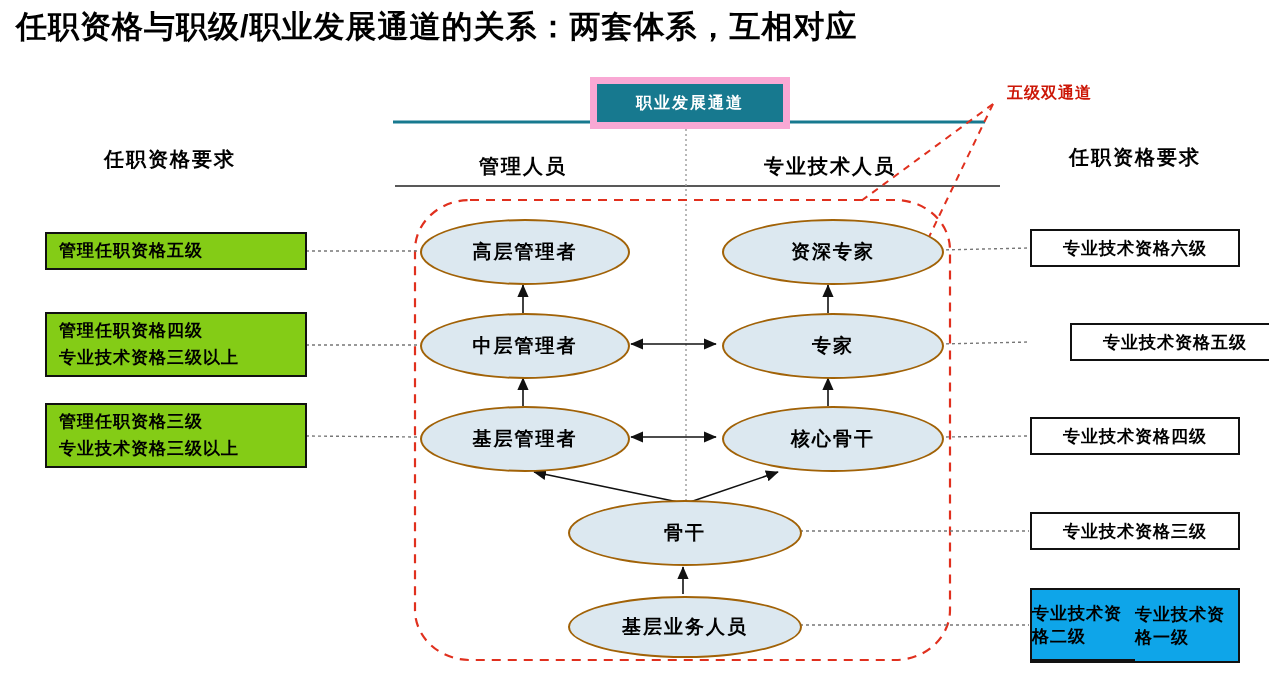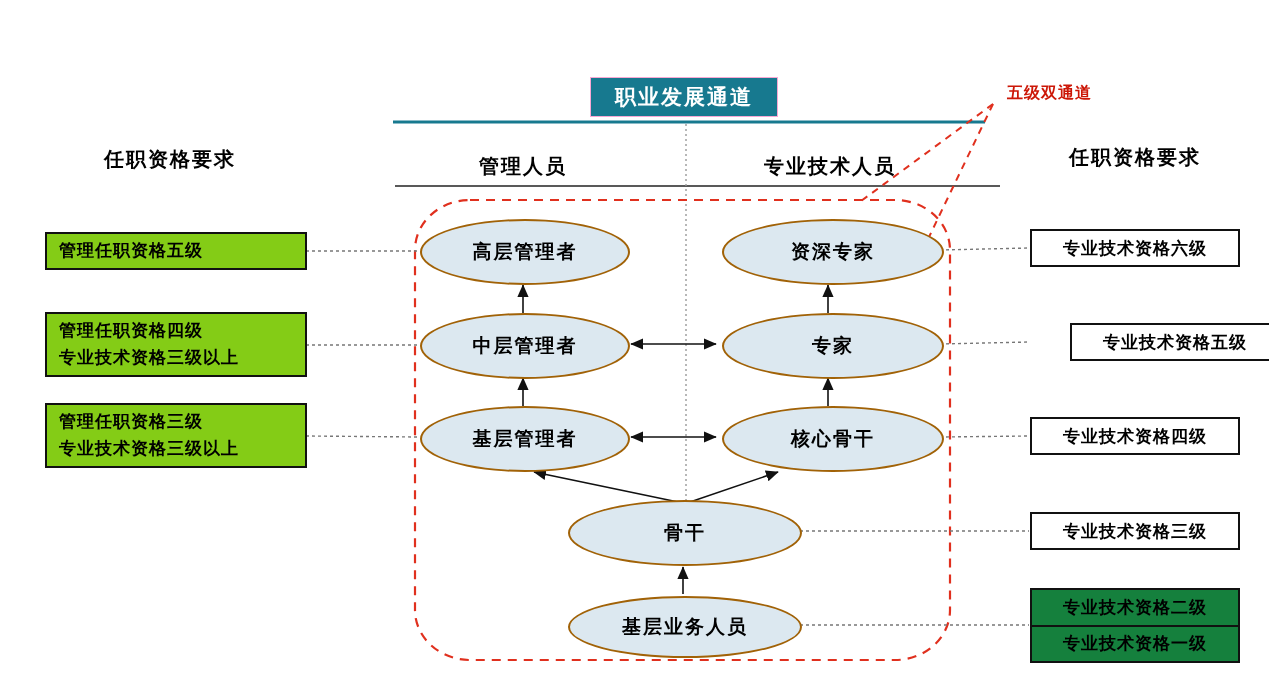--- a/index.html
+++ b/index.html
@@ -8,23 +8,23 @@
     font-family:"Liberation Sans","DejaVu Sans",sans-serif;color:#000;
   }
   #stage svg{position:absolute;left:0;top:0;}
   .abs{position:absolute;}
   .title{
     left:16px;top:6px;width:1240px;
     font-size:31px;font-weight:bold;letter-spacing:1px;color:#000;
   }
   .teal-box{
     left:590px;top:77px;width:186px;height:38px;
-    background:#17798F;border:1px solid #f9a8d4;
+    background:#17798F;border:7px solid #f9a8d4;
     display:flex;align-items:center;justify-content:center;
-    color:#fff;font-size:21px;font-weight:bold;letter-spacing:2px;
+    color:#fff;font-size:16px;font-weight:bold;letter-spacing:2px;
   }
   .annotation{
     left:995px;top:83px;font-size:16px;font-weight:bold;color:#CC1707;letter-spacing:1px;margin-left:12px;
   }
   .col-header{
     font-size:20px;font-weight:bold;text-align:center;letter-spacing:2px;
   }
   .qual-header{
     font-size:20px;font-weight:bold;text-align:center;letter-spacing:2px;
   }
@@ -37,22 +37,22 @@
     background:#84cc16;border:2px solid #111;
     display:flex;flex-direction:column;justify-content:center;
     padding-left:12px;font-size:17px;font-weight:600;line-height:1.55;letter-spacing:1px;
   }
   .rbox{
     background:#fff;border:2px solid #111;width:206px;
     display:flex;align-items:center;justify-content:center;
     font-size:17px;font-weight:600;letter-spacing:1px;
   }
   .rbox-stack{
-    background:#15803d;border:2px solid #111;width:206px;
-    display:flex;flex-direction:column;
+    background:#0ea5e9;border:2px solid #111;width:206px;
+    display:flex;
   }
   .rbox-cell{
     flex:1;display:flex;align-items:center;justify-content:center;
     font-size:17px;font-weight:600;letter-spacing:1px;
   }
   .rbox-cell.first{border-bottom:2px solid #111;}
 </style>
 </head>
 <body>
 
@@ -98,20 +98,21 @@
       <line x1="523" y1="406" x2="523" y2="378" marker-end="url(#arrE)"></line>
       <line x1="828" y1="406" x2="828" y2="378" marker-end="url(#arrE)"></line>
       <line x1="631" y1="344" x2="716" y2="344" marker-start="url(#arrS)" marker-end="url(#arrE)"></line>
       <line x1="631" y1="437" x2="716" y2="437" marker-start="url(#arrS)" marker-end="url(#arrE)"></line>
       <line x1="678" y1="502" x2="534" y2="472" marker-end="url(#arrE)"></line>
       <line x1="690" y1="502" x2="778" y2="472" marker-end="url(#arrE)"></line>
       <line x1="683" y1="594" x2="683" y2="567" marker-end="url(#arrE)"></line>
     </g>
   </svg>
 
+  <div class="abs title">任职资格与职级/职业发展通道的关系：两套体系，互相对应</div>
 
   <div class="abs teal-box">
     <span>职业发展通道</span>
   </div>
 
   <div class="abs annotation">五级双通道</div>
 
   <div class="abs qual-header" style="left:60px;top:146px;width:220px;">任职资格要求</div>
   <div class="abs qual-header" style="left:1030px;top:144px;width:210px;">任职资格要求</div>
 

